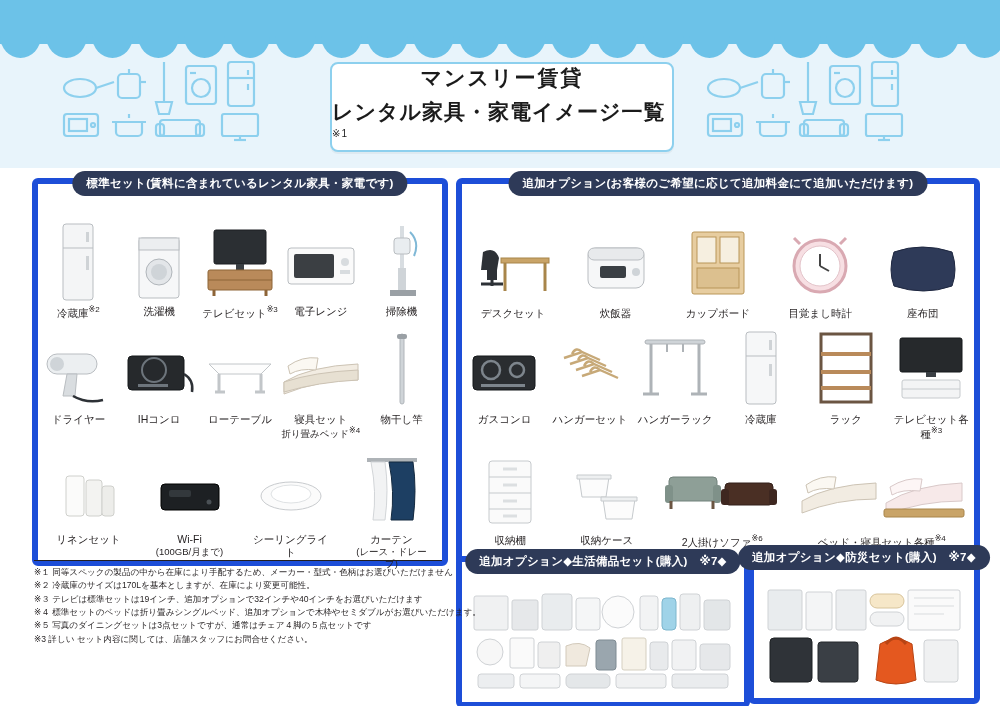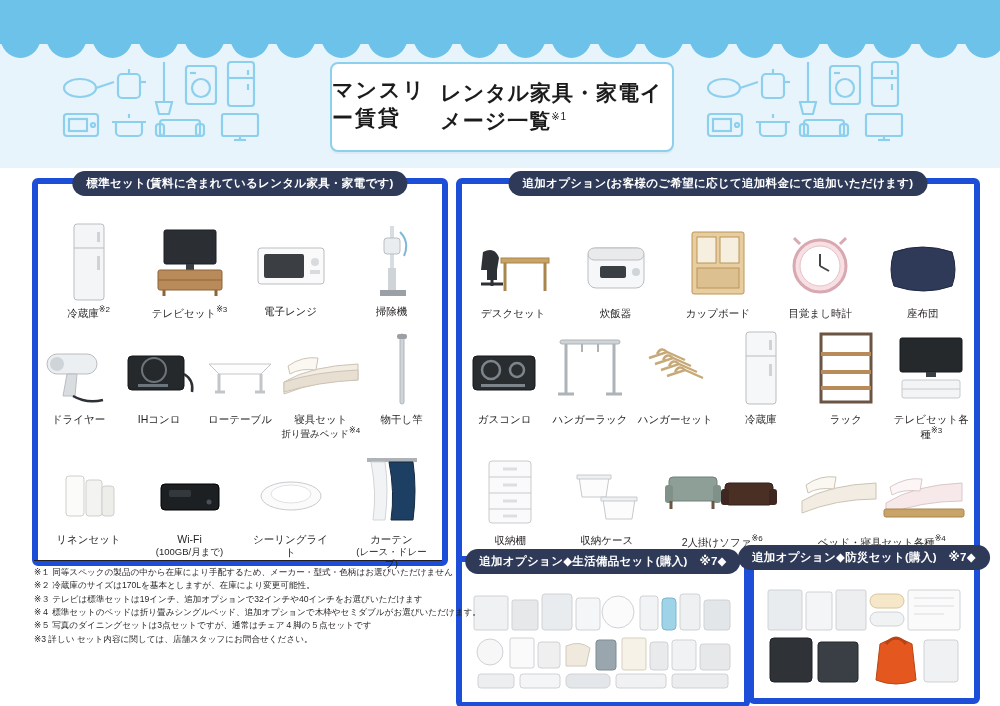--- a/index.html
+++ b/index.html
@@ -30,21 +30,21 @@
     border-bottom-left-radius:24px 26px;
     border-bottom-right-radius:24px 26px;
     margin-right:5px;
   }
   .header-title{
     position:absolute;left:330px;top:62px;width:340px;height:86px;
     background:#ffffff;
     border:2px solid #8dd0ee;
     border-radius:8px;
     box-shadow:0 2px 0 rgba(0,0,0,0.04);
-    display:flex;flex-direction:row;align-items:center;justify-content:center;
+    display:flex;flex-direction:column;align-items:center;justify-content:center;
   }
   .header-title .l1{font-size:21px;font-weight:bold;letter-spacing:2px;color:#1b1b1b;margin-bottom:6px;}
   .header-title .l2{font-size:21px;font-weight:bold;letter-spacing:1px;color:#1b1b1b;}
   .header-title .l2 sup{font-size:10px;font-weight:normal;vertical-align:super;}
   .header-icons{position:absolute;top:52px;height:96px;}
   .header-icons.left{left:56px;}
   .header-icons.right{left:700px;}
   .header-icons svg{display:block;}
 
   
@@ -264,20 +264,31 @@
           <svg width="46" height="80" viewBox="0 0 46 80">
               <rect x="8" y="2" width="30" height="76" rx="3" fill="#f4f5f6" stroke="#b9bdc1"></rect>
               <path d="M8 26 h30" stroke="#b9bdc1"></path>
               <rect x="31" y="10" width="3" height="10" fill="#cfd3d6"></rect>
               <rect x="31" y="34" width="3" height="14" fill="#cfd3d6"></rect>
             </svg>
         </div>
         <div class="cap"><span>冷蔵庫</span><sup>※2</sup></div>
       </div>
 
+      <div class="cell">
+        <div class="thumb">
+          <svg width="52" height="80" viewBox="0 0 52 80">
+              <rect x="6" y="16" width="40" height="60" rx="3" fill="#f6f7f8" stroke="#b9bdc1"></rect>
+              <rect x="6" y="16" width="40" height="12" fill="#eceef0" stroke="#b9bdc1"></rect>
+              <circle cx="26" cy="50" r="13" fill="#e3e6e9" stroke="#b0b5ba"></circle>
+              <circle cx="26" cy="50" r="8" fill="#cfd4d8"></circle>
+            </svg>
+        </div>
+        <div class="cap">洗濯機</div>
+      </div>
 
       <div class="cell">
         <div class="thumb">
           <svg width="76" height="80" viewBox="0 0 76 80">
               <rect x="12" y="8" width="52" height="34" rx="2" fill="#2b2f33" stroke="#1c1f22"></rect>
               <rect x="34" y="42" width="8" height="6" fill="#3a3f44"></rect>
               <rect x="6" y="48" width="64" height="20" rx="2" fill="#b98a5a" stroke="#8d6437"></rect>
               <path d="M6 58 h64" stroke="#8d6437"></path>
               <path d="M12 68 v6 M64 68 v6" stroke="#8d6437" stroke-width="3"></path>
             </svg>
@@ -488,39 +499,39 @@
               <rect x="6" y="30" width="62" height="34" rx="4" fill="#2a2d30" stroke="#15181a"></rect>
               <circle cx="24" cy="44" r="9" fill="none" stroke="#7d858c" stroke-width="2.5"></circle>
               <circle cx="50" cy="44" r="7" fill="none" stroke="#7d858c" stroke-width="2.5"></circle>
               <rect x="14" y="58" width="44" height="3" fill="#7d858c"></rect>
             </svg>
         </div>
         <div class="cap">ガスコンロ</div>
       </div>
       <div class="cell">
         <div class="thumb">
-          <svg width="76" height="84" viewBox="0 0 76 84">
-              <rect x="8" y="14" width="60" height="4" rx="2" fill="#cfd4d8" stroke="#aeb3b7"></rect>
-              <path d="M14 18 v50 M62 18 v50" stroke="#aeb3b7" stroke-width="3"></path>
-              <path d="M6 68 h16 M54 68 h16" stroke="#aeb3b7" stroke-width="3"></path>
-              <path d="M30 18 v8 M46 18 v8" stroke="#aeb3b7" stroke-width="2"></path>
-            </svg>
-        </div>
-        <div class="cap">ハンガーラック</div>
-      </div>
-      <div class="cell">
-        <div class="thumb">
           <svg width="76" height="84" viewBox="0 0 76 84" fill="none" stroke="#c7a978" stroke-width="2.4">
             <path d="M20 28 q4 -8 10 -2 M12 32 L30 26 L48 34"></path>
               <path d="M26 34 q4 -8 10 -2 M18 38 L36 32 L54 40"></path>
               <path d="M32 40 q4 -8 10 -2 M24 44 L42 38 L60 46"></path>
               <path d="M38 46 q4 -8 10 -2 M30 50 L48 44 L66 52"></path>
           </svg>
         </div>
         <div class="cap">ハンガーセット</div>
+      </div>
+      <div class="cell">
+        <div class="thumb">
+          <svg width="76" height="84" viewBox="0 0 76 84">
+              <rect x="8" y="14" width="60" height="4" rx="2" fill="#cfd4d8" stroke="#aeb3b7"></rect>
+              <path d="M14 18 v50 M62 18 v50" stroke="#aeb3b7" stroke-width="3"></path>
+              <path d="M6 68 h16 M54 68 h16" stroke="#aeb3b7" stroke-width="3"></path>
+              <path d="M30 18 v8 M46 18 v8" stroke="#aeb3b7" stroke-width="2"></path>
+            </svg>
+        </div>
+        <div class="cap">ハンガーラック</div>
       </div>
       <div class="cell">
         <div class="thumb">
           <svg width="50" height="84" viewBox="0 0 50 84">
               <rect x="10" y="6" width="30" height="72" rx="3" fill="#f6f7f8" stroke="#b9bdc1"></rect>
               <path d="M10 30 h30" stroke="#b9bdc1"></path>
               <rect x="33" y="14" width="3" height="10" fill="#cfd3d6"></rect>
               <rect x="33" y="38" width="3" height="12" fill="#cfd3d6"></rect>
             </svg>
         </div>

